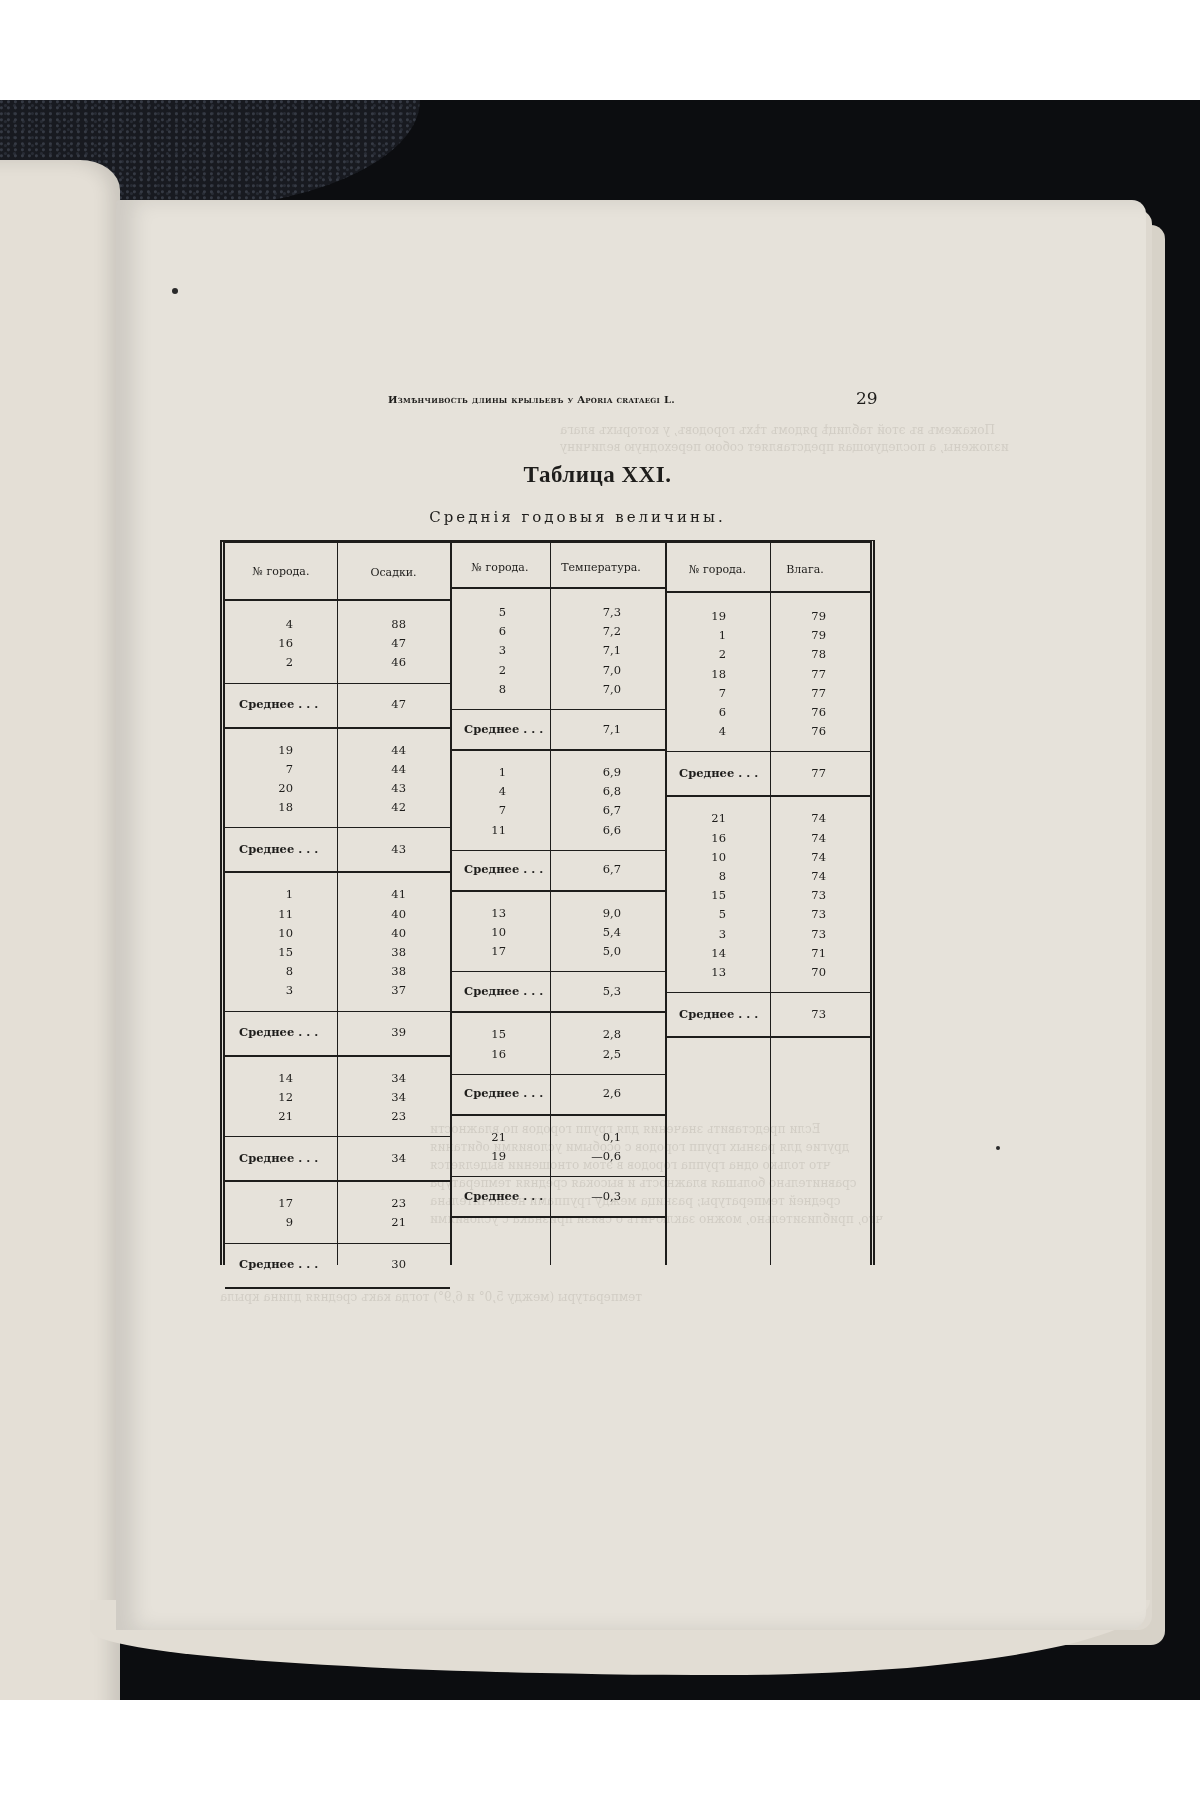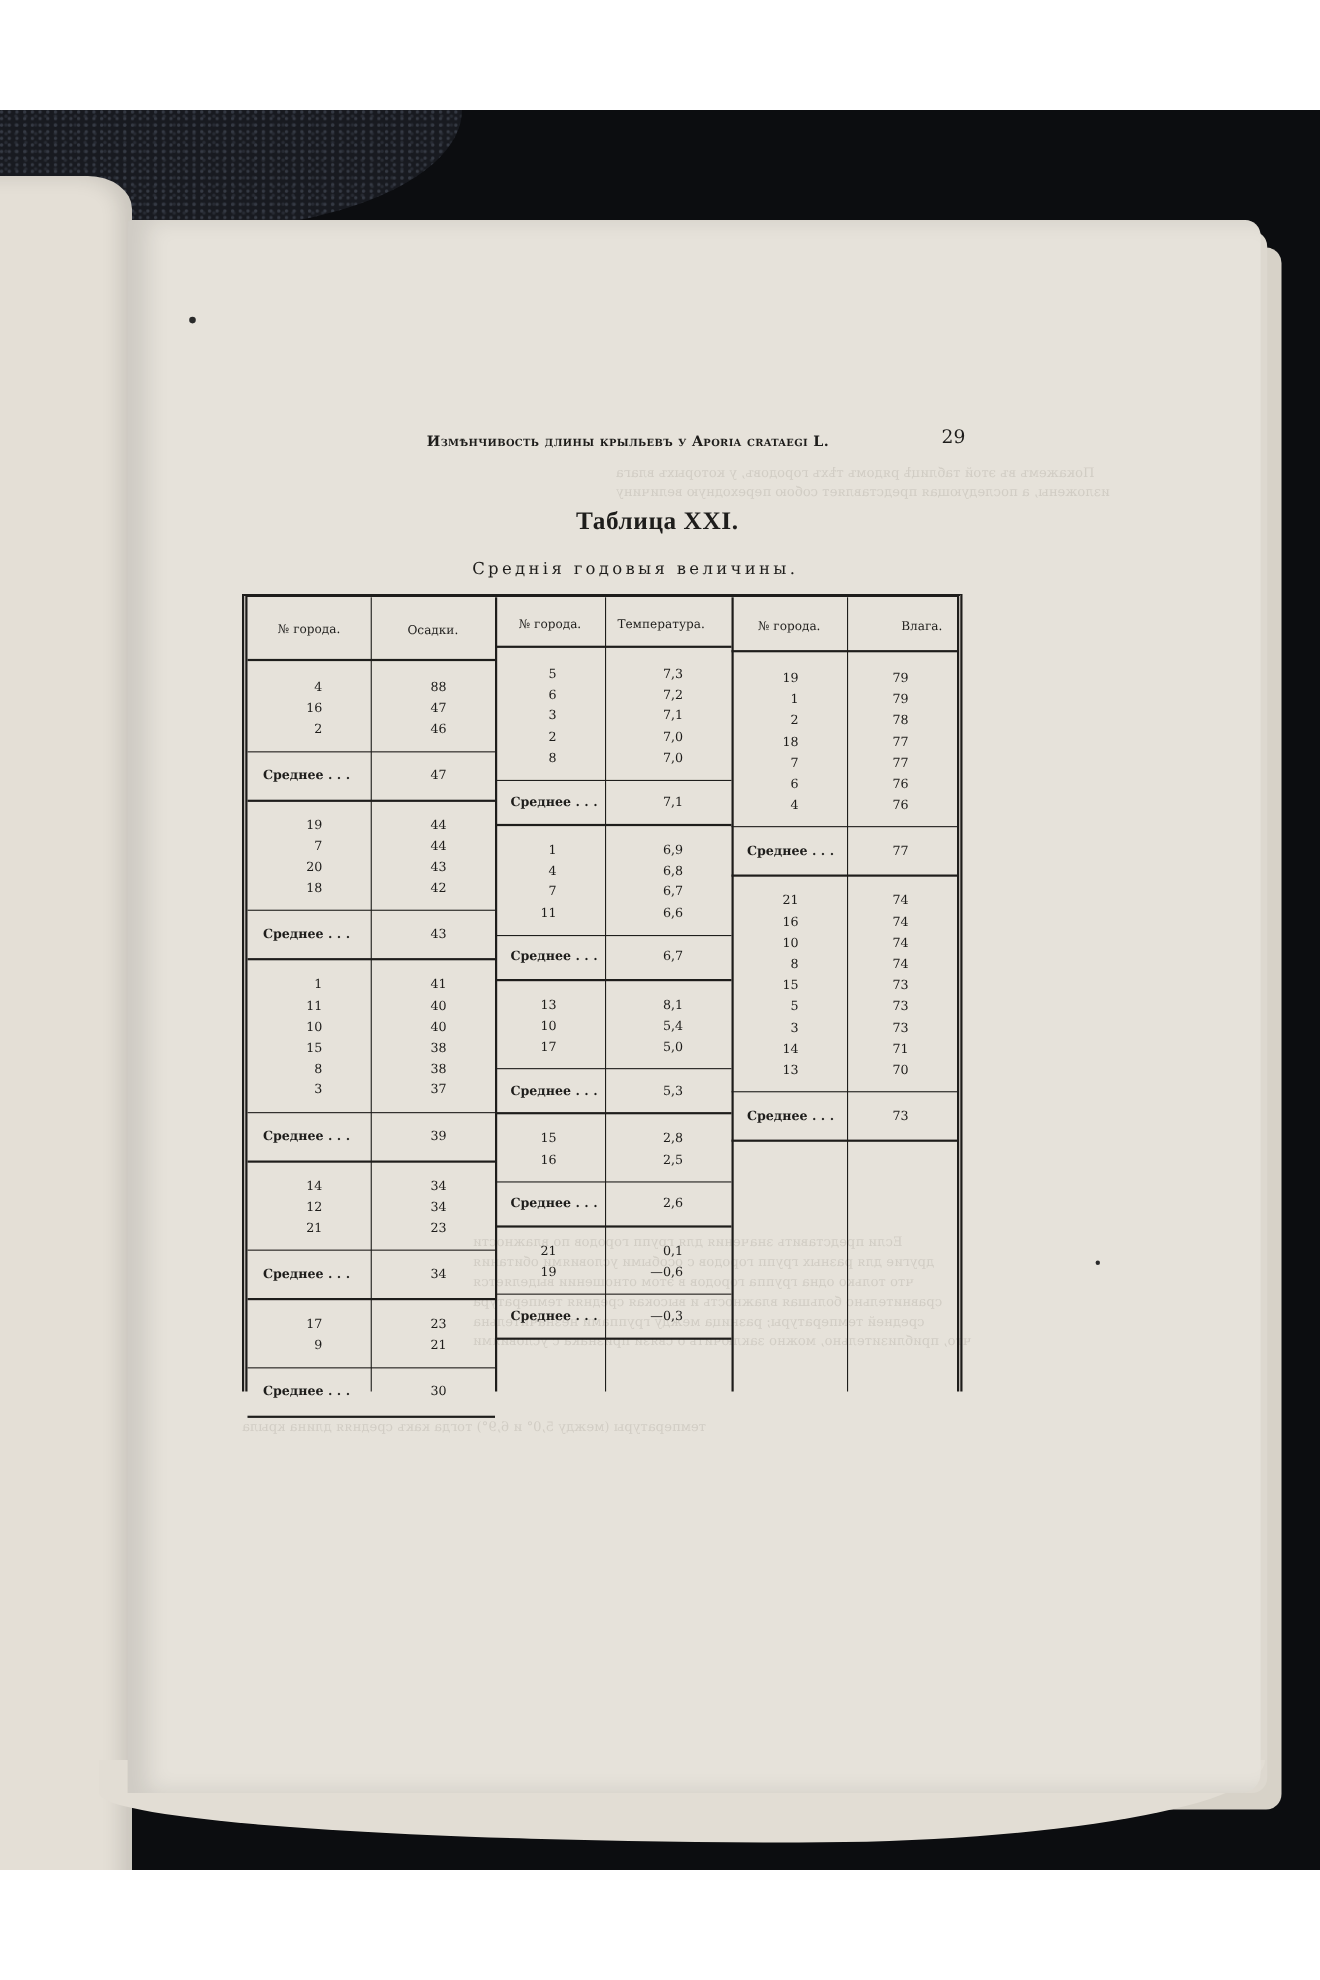--- a/index.html
+++ b/index.html
@@ -15,21 +15,21 @@
                border-top-right-radius:40px 30px; box-shadow: inset -10px 0 18px rgba(0,0,0,.12); }
   .page-stack { position:absolute; top:100px; height:1420px; border-radius:0 14px 14px 0; background:#d7d2c8; }
   .stack-1 { left:140px; width:1025px; top:125px; }
   .stack-2 { left:140px; width:1012px; top:110px; background:#ddd8cf; }
   .right-page { position:absolute; left:116px; top:100px; width:1030px; height:1430px; background:#e6e2da;
                 border-radius:4px 14px 18px 0; box-shadow: inset 18px 0 20px rgba(0,0,0,.10); }
   .page-bottom-curve { position:absolute; left:90px; top:1500px; width:1060px; height:75px; background:#e2ddd4;
                        border-radius:0 0 40% 60% / 0 0 100% 60%; }
   .dot { position:absolute; width:6px; height:6px; border-radius:50%; background:#2a2a2a; }
 
-  .running-head { position:absolute; left:388px; top:394px; font-size:13px; letter-spacing:.3px;
+  .running-head { position:absolute; left:388px; top:394px; font-size:10px; letter-spacing:.3px;
                   font-variant:small-caps; font-weight:bold; }
   .page-number { position:absolute; left:856px; top:388px; font-size:17px; }
   .table-title { position:absolute; left:0; width:1200px; top:460px; text-align:center; padding-left:50px;
                  font-size:23px; font-weight:bold; letter-spacing:.5px; box-sizing:border-box; }
   .table-title span { display:inline-block; margin-left:-55px;font-family:Liberation Serif, serif; }
   .subtitle { position:absolute; left:0; width:1200px; top:508px; text-align:center; font-size:15px; letter-spacing:3px; }
   .subtitle span { display:inline-block; margin-left:-45px; }
 
   .bleed { position:absolute; font-size:12px; color:#b9b4ab; opacity:.45; transform:scaleX(-1); white-space:nowrap; }
 
@@ -80,21 +80,21 @@
   <div class="vsep" style="left:325px; border-left-width:1px;"></div>
   <div class="vsep" style="left:440px; border-left-width:2px;"></div>
   <div class="vsep" style="left:545px; border-left-width:1px;"></div>
 
   <div class="hdr">
     <div class="hdr-cell" style="left:0; width:112px; height:56px;">№ города.</div>
     <div class="hdr-cell" style="left:112px; width:113px; height:59px;">Осадки.</div>
     <div class="hdr-cell" style="left:225px; width:100px; height:40px; top:4px;">№ города.</div>
     <div class="hdr-cell" style="left:325px; width:102px; height:40px; top:4px;">Температура.</div>
     <div class="hdr-cell" style="left:440px; width:105px; height:40px; top:6px;">№ города.</div>
-    <div class="hdr-cell" style="left:563px; width:100px; height:40px; top:6px;">Влага.</div>
+    <div class="hdr-cell" style="left:530px; width:100px; height:40px; top:6px;">Влага.</div>
   </div>
 <div class="hrule" style="top:56px; left:0px; width:225px; right:auto;"></div>
     <div class="row num" style="top:72px; left:0px; width:68px;">4</div>
     <div class="row num" style="top:72px; left:112px; width:69px;">88</div>
     <div class="row num" style="top:91.2px; left:0px; width:68px;">16</div>
     <div class="row num" style="top:91.2px; left:112px; width:69px;">47</div>
     <div class="row num" style="top:110.4px; left:0px; width:68px;">2</div>
     <div class="row num" style="top:110.4px; left:112px; width:69px;">46</div>
     <div class="hrule thin" style="top:139.6px; left:0px; width:225px; right:auto;"></div>
     <div class="row avg-label" style="top:152.1px; left:14px; width:98px;">Среднее . . .</div>
@@ -167,21 +167,21 @@
     <div class="row num" style="top:239.2px; left:325px; width:71px;">6,8</div>
     <div class="row num" style="top:258.4px; left:225px; width:56px;">7</div>
     <div class="row num" style="top:258.4px; left:325px; width:71px;">6,7</div>
     <div class="row num" style="top:277.59999999999997px; left:225px; width:56px;">11</div>
     <div class="row num" style="top:277.59999999999997px; left:325px; width:71px;">6,6</div>
     <div class="hrule thin" style="top:306.79999999999995px; left:225px; width:215px; right:auto;"></div>
     <div class="row avg-label" style="top:317.29999999999995px; left:239px; width:86px;">Среднее . . .</div>
     <div class="row num" style="top:317.29999999999995px; left:325px; width:71px;">6,7</div>
     <div class="hrule" style="top:346.79999999999995px; left:225px; width:215px; right:auto;"></div>
     <div class="row num" style="top:360.79999999999995px; left:225px; width:56px;">13</div>
-    <div class="row num" style="top:360.79999999999995px; left:325px; width:71px;">8,1</div>
+    <div class="row num" style="top:360.79999999999995px; left:325px; width:71px;">9,0</div>
     <div class="row num" style="top:379.99999999999994px; left:225px; width:56px;">10</div>
     <div class="row num" style="top:379.99999999999994px; left:325px; width:71px;">5,4</div>
     <div class="row num" style="top:399.19999999999993px; left:225px; width:56px;">17</div>
     <div class="row num" style="top:399.19999999999993px; left:325px; width:71px;">5,0</div>
     <div class="hrule thin" style="top:428.3999999999999px; left:225px; width:215px; right:auto;"></div>
     <div class="row avg-label" style="top:438.8999999999999px; left:239px; width:86px;">Среднее . . .</div>
     <div class="row num" style="top:438.8999999999999px; left:325px; width:71px;">5,3</div>
     <div class="hrule" style="top:468.3999999999999px; left:225px; width:215px; right:auto;"></div>
     <div class="row num" style="top:482.3999999999999px; left:225px; width:56px;">15</div>
     <div class="row num" style="top:482.3999999999999px; left:325px; width:71px;">2,8</div>

